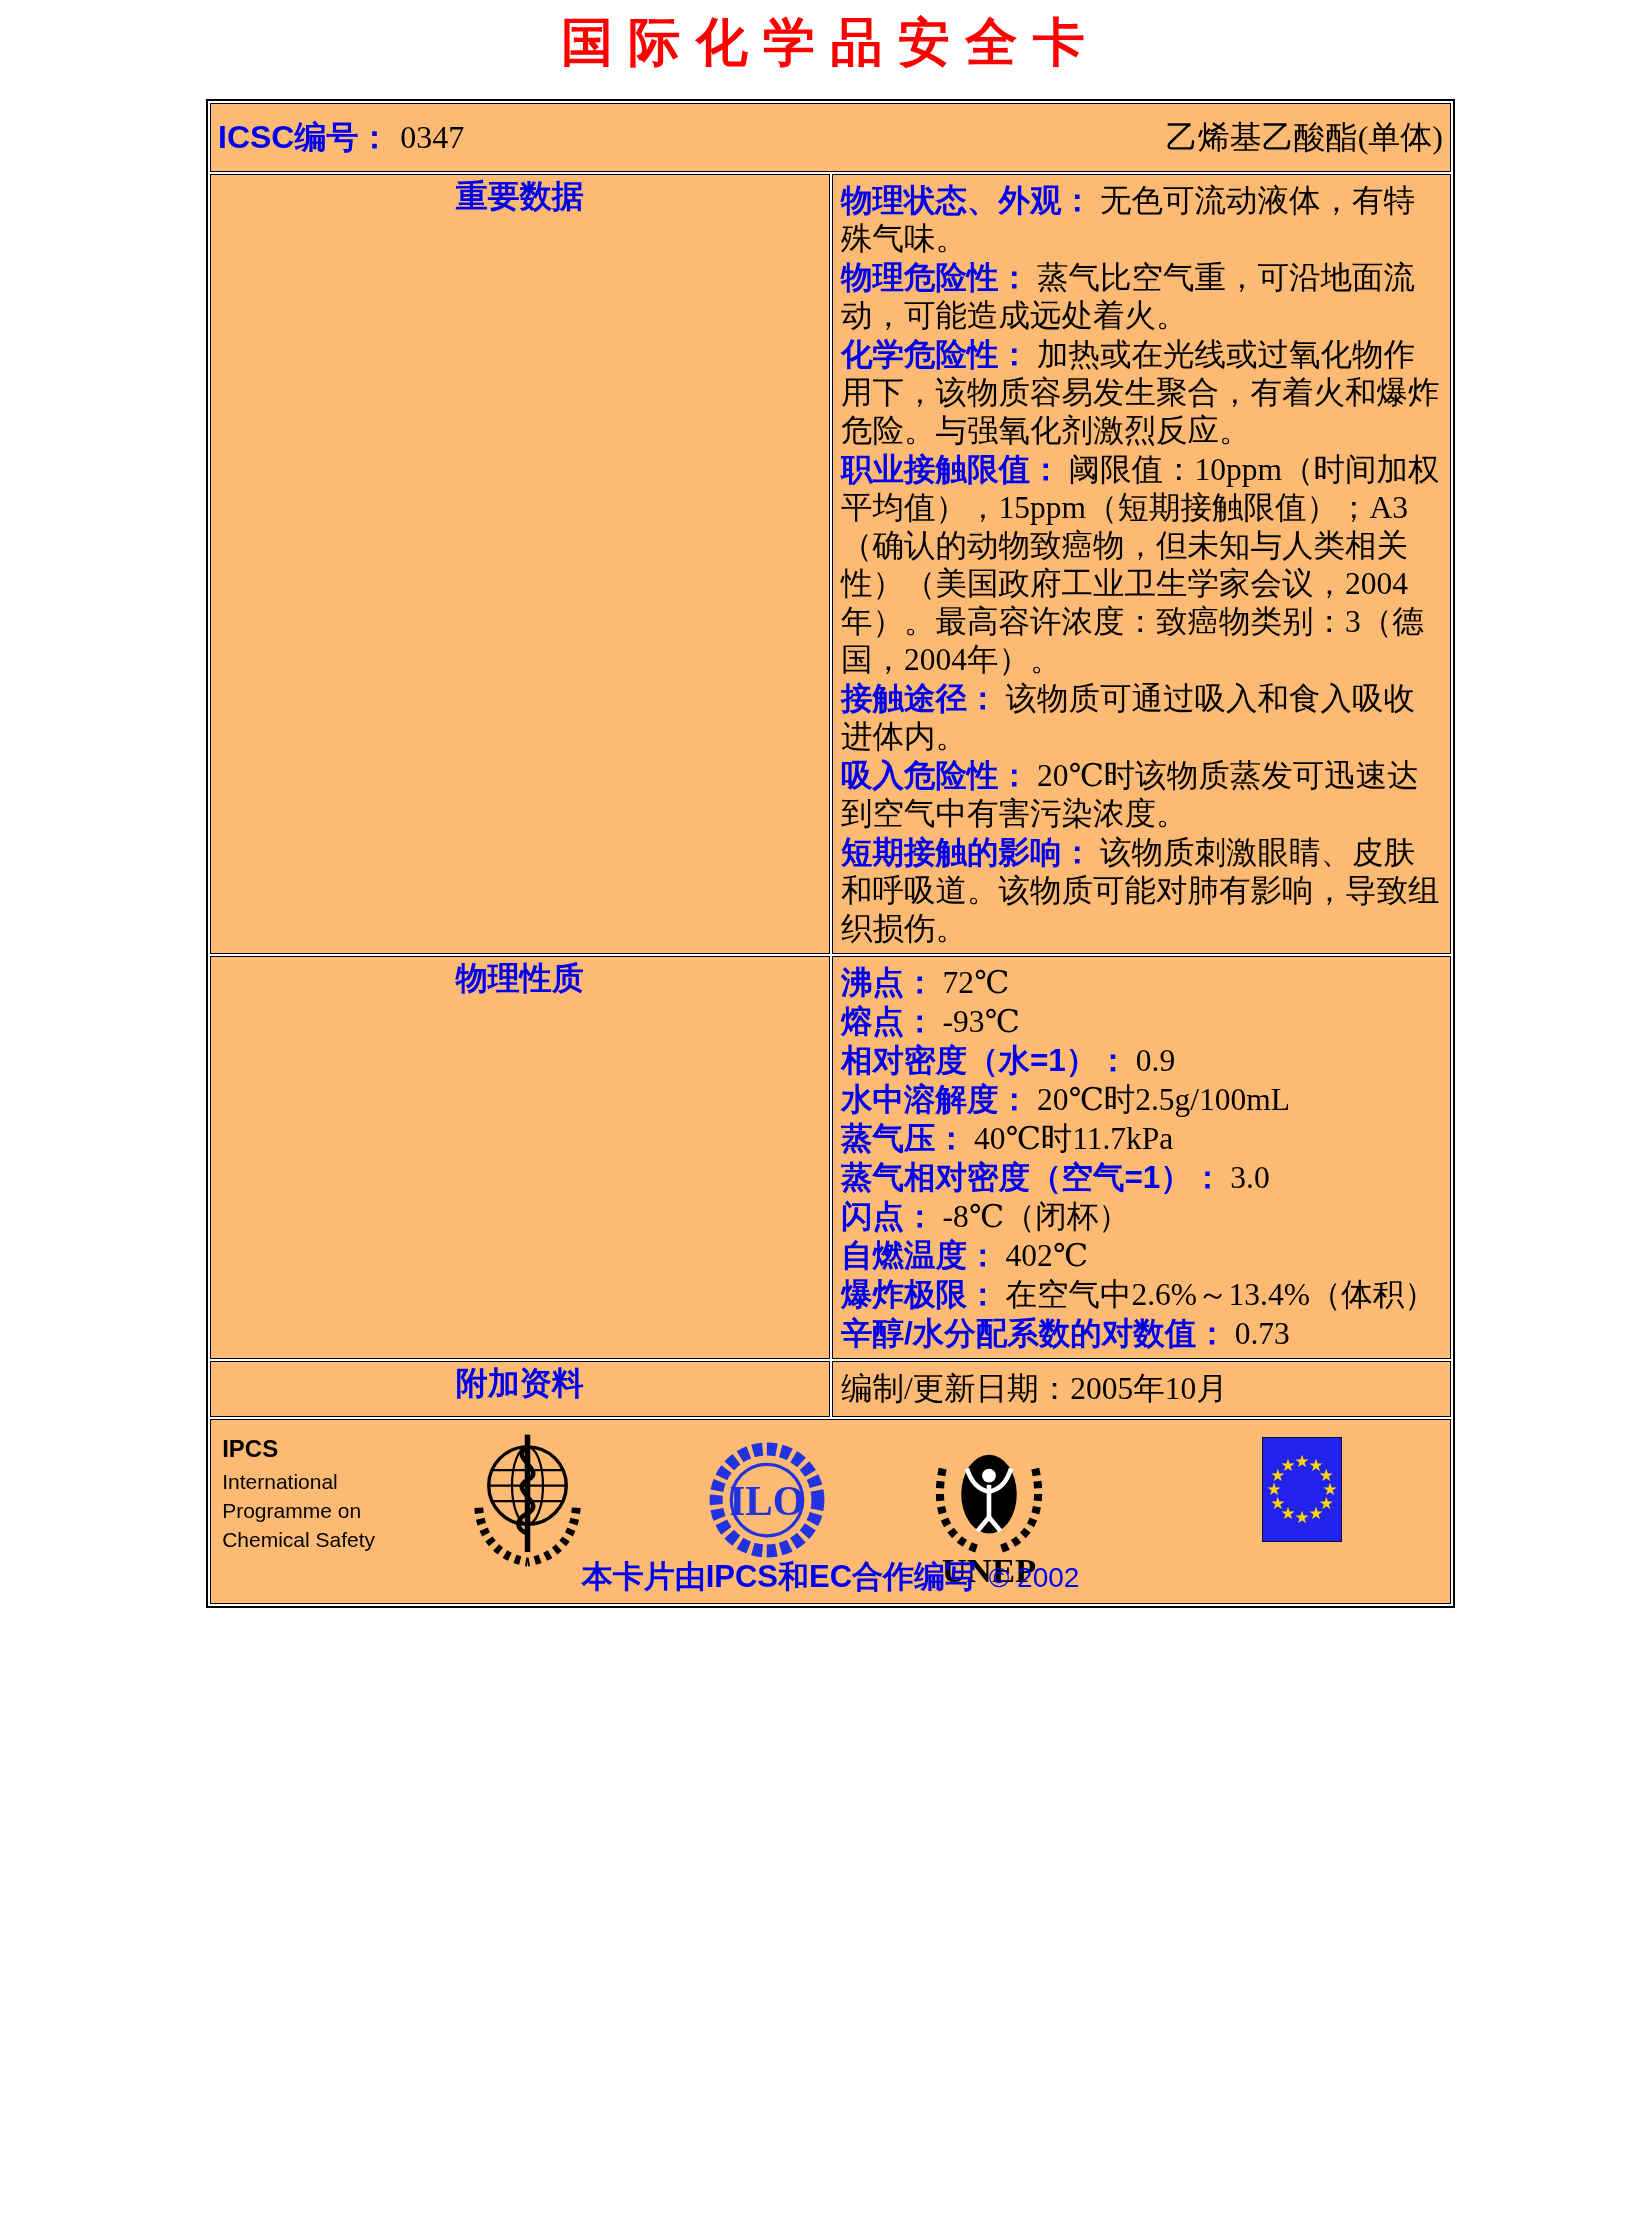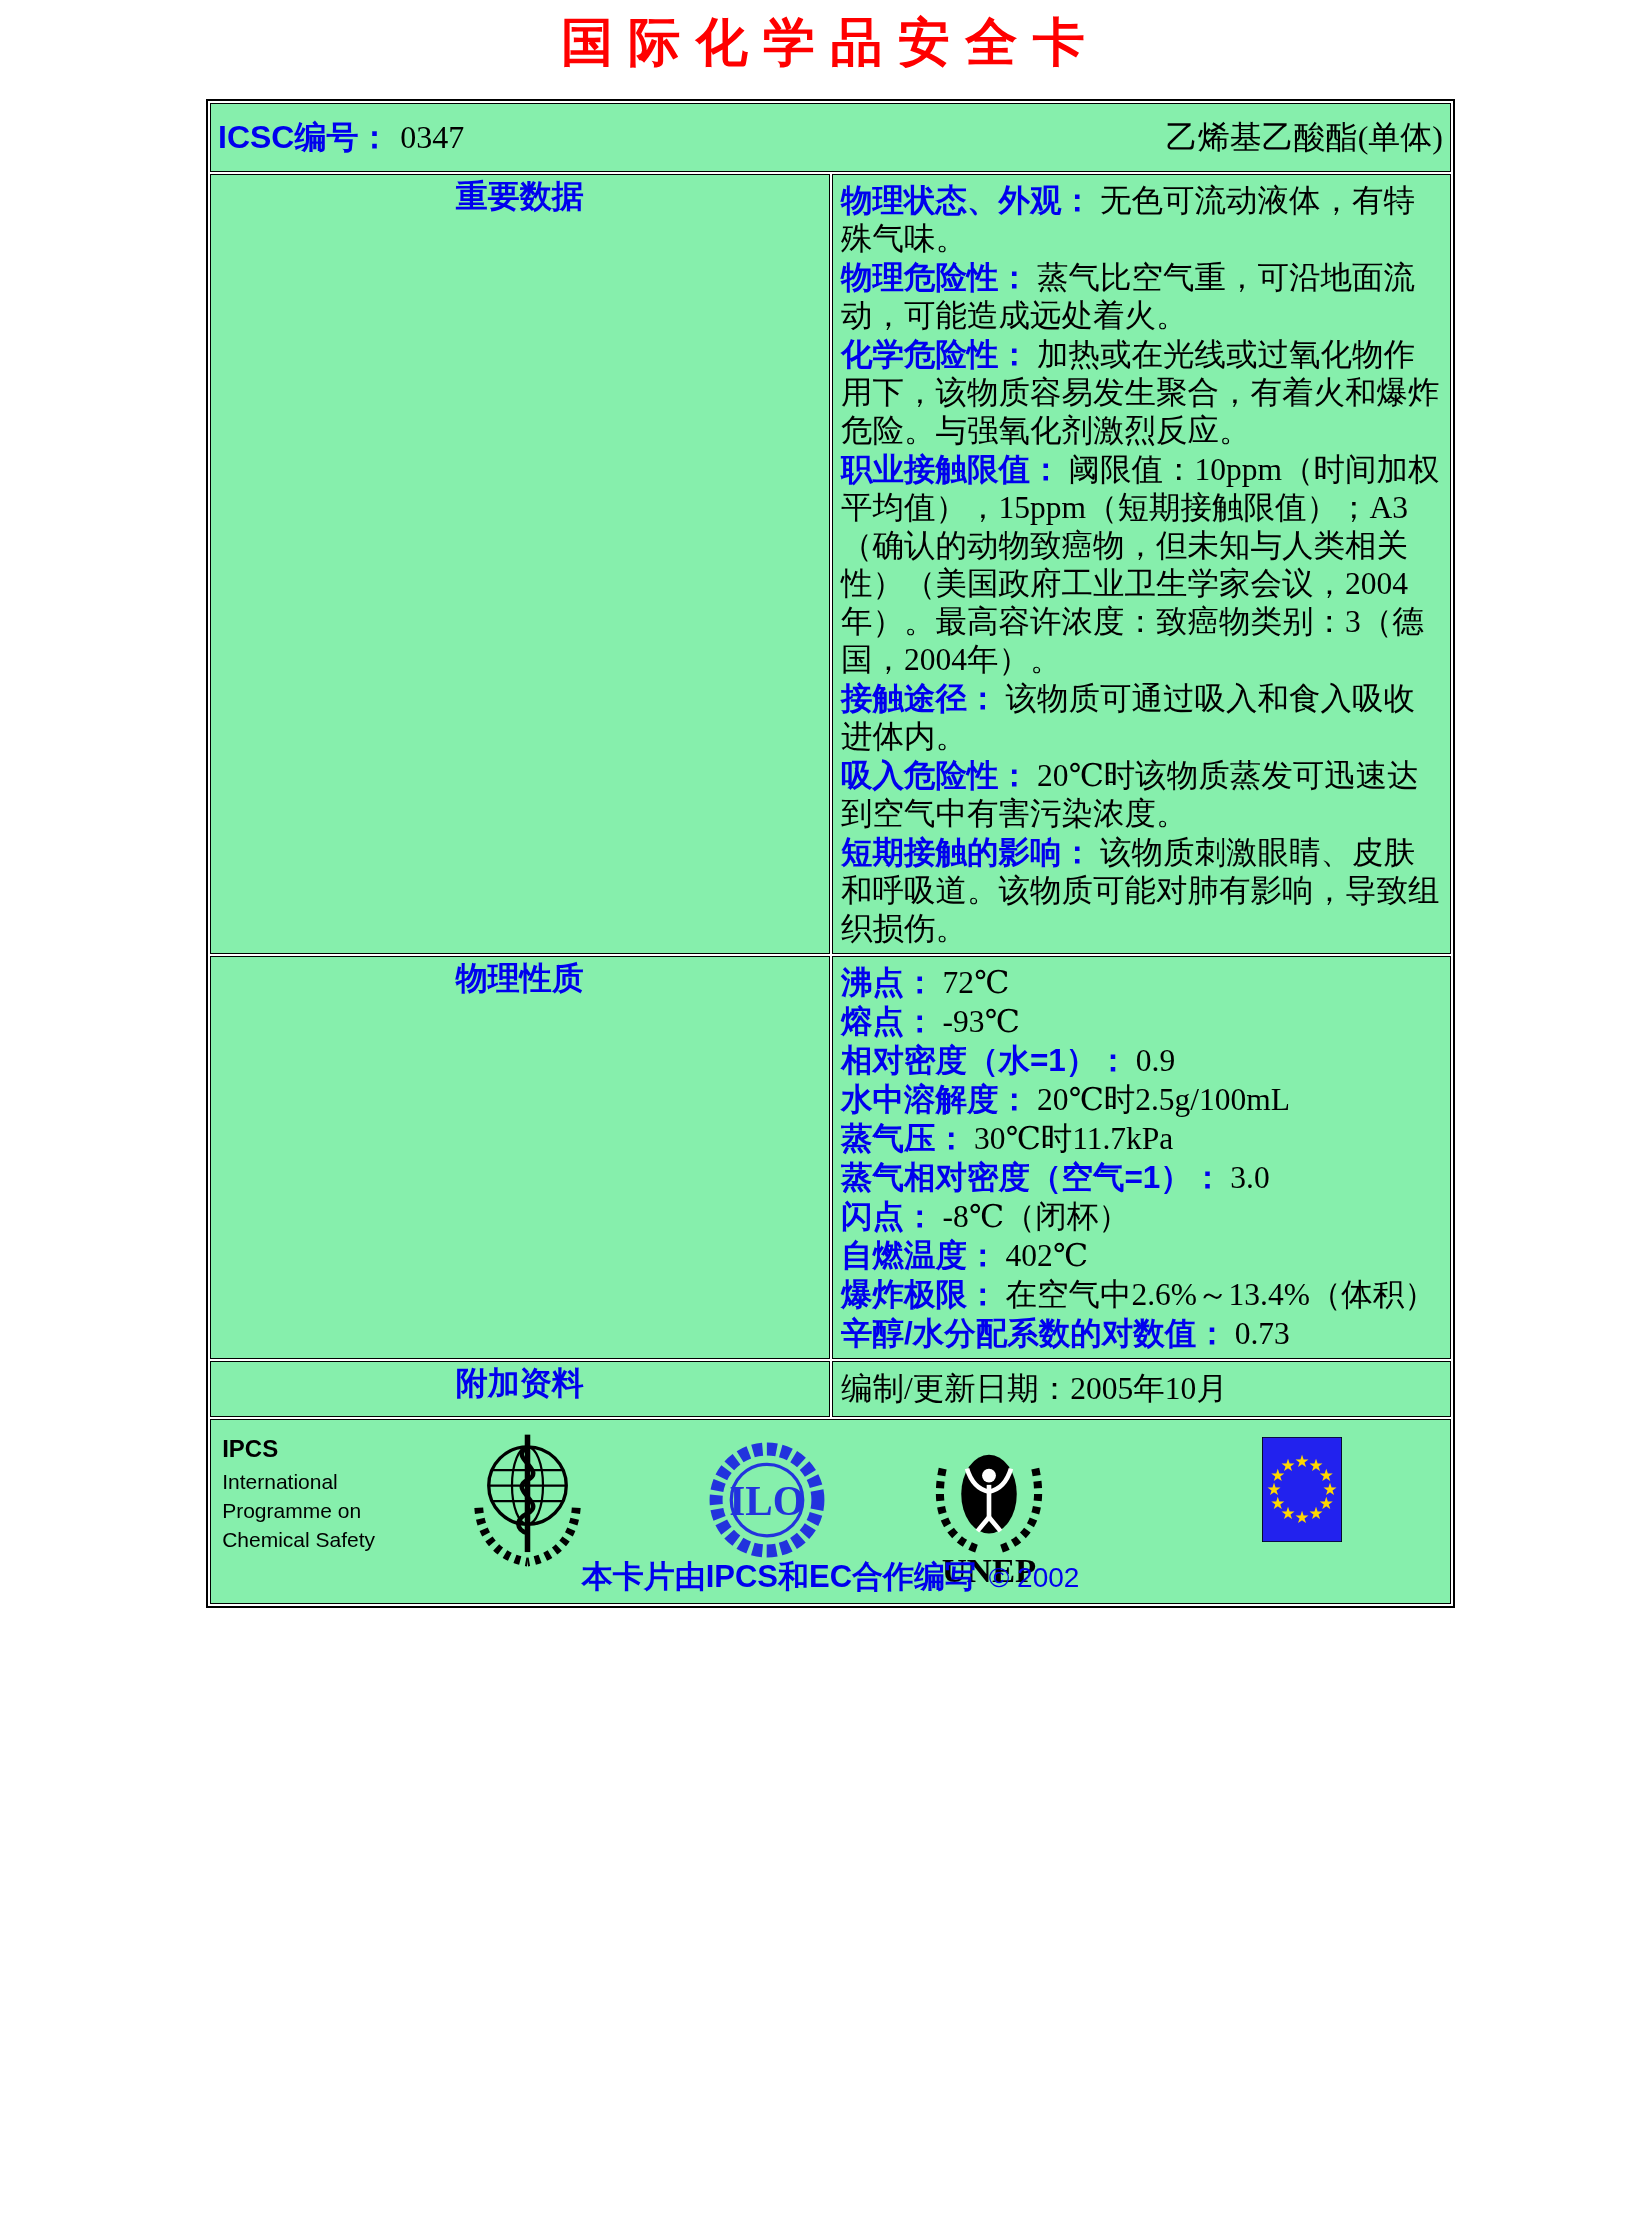--- a/index.html
+++ b/index.html
@@ -18,21 +18,21 @@
     font-family:"DejaVu Serif","Liberation Serif",serif;
     white-space:nowrap;
   }
 
   
   table.card{
     position:absolute;left:206px;top:99px;width:1249px;
     border-collapse:separate;border-spacing:2.1px;
     border:2.8px solid #000;background:#fff;table-layout:fixed;
   }
-  table.card td{border:1.4px solid #000;padding:0;vertical-align:top;background:#86efac;}
+  table.card td{border:1.4px solid #000;padding:0;vertical-align:top;background:#fdba74;}
   td.head-cell{
     width:175px;text-align:center;vertical-align:middle;
     color:var(--accent-blue,#00e);font-weight:bold;font-size:32px;
     font-family:Liberation Serif, serif;
   }
   .cell-pad{padding:5.6px 8.4px;}
   .line-sparse{font-size:31.5px;line-height:38px;}
   .line-dense{font-size:31px;line-height:39px;}
 
   .prop-line{display:block;}
@@ -120,21 +120,21 @@
       <div class="cell-pad line-sparse">
 
           <div class="prop-line"><span class="prop-label">沸点：</span><span>72℃</span></div>
 
           <div class="prop-line"><span class="prop-label">熔点：</span><span>-93℃</span></div>
 
           <div class="prop-line"><span class="prop-label">相对密度（水=1）：</span><span>0.9</span></div>
 
           <div class="prop-line"><span class="prop-label">水中溶解度：</span><span>20℃时2.5g/100mL</span></div>
 
-          <div class="prop-line"><span class="prop-label">蒸气压：</span><span>30℃时11.7kPa</span></div>
+          <div class="prop-line"><span class="prop-label">蒸气压：</span><span>40℃时11.7kPa</span></div>
 
           <div class="prop-line"><span class="prop-label">蒸气相对密度（空气=1）：</span><span>3.0</span></div>
 
           <div class="prop-line"><span class="prop-label">闪点：</span><span>-8℃（闭杯）</span></div>
 
           <div class="prop-line"><span class="prop-label">自燃温度：</span><span>402℃</span></div>
 
           <div class="prop-line"><span class="prop-label">爆炸极限：</span><span>在空气中2.6%～13.4%（体积）</span></div>
 
           <div class="prop-line"><span class="prop-label">辛醇/水分配系数的对数值：</span><span>0.73</span></div>

